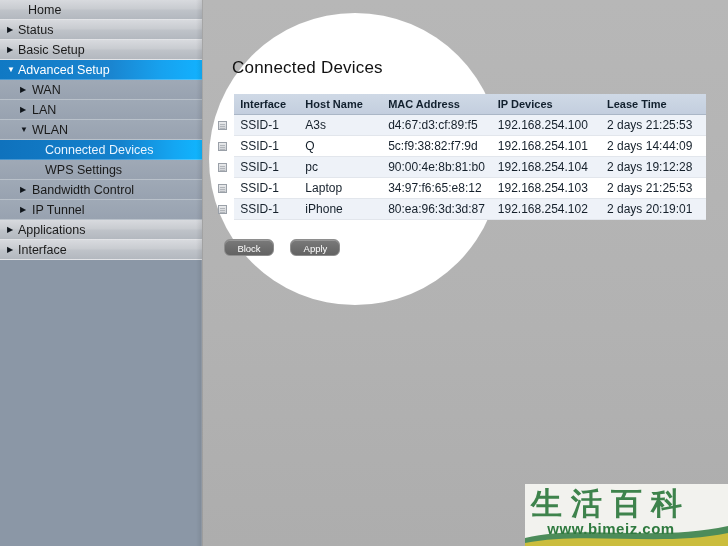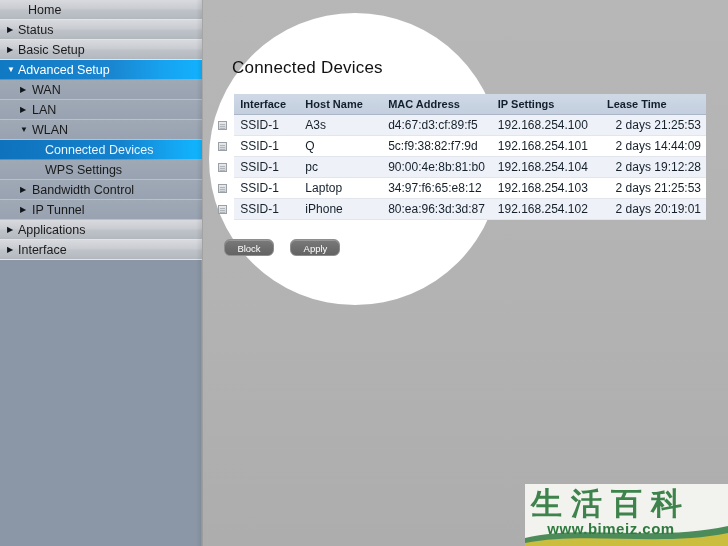--- a/index.html
+++ b/index.html
@@ -126,21 +126,21 @@
   #device-table th.chk, #device-table td.chk{
     width:18px;padding-left:2px;padding-right:2px;
     background:transparent !important;border-bottom:none;
   }
   #device-table th.chk{background:transparent !important;border-bottom:none;}
 
   .col-if{width:60px;}
   .col-host{width:82px;}
   .col-mac{width:100px;}
   .col-ip{width:104px;}
-  .col-lease{width:100px;text-align:right;}
+  .col-lease{width:100px;}
 
   .row-check{
     display:inline-block;width:9px;height:9px;
     border:1px solid #9aa0a8;
     background:linear-gradient(180deg,#e9eaec 0%,#cfd2d6 100%);
     position:relative;
     vertical-align:middle;
     box-sizing:border-box;
   }
   .row-check:after{
@@ -238,21 +238,21 @@
 
     <div id="panel-title">Connected Devices</div>
 
     <table id="device-table">
       <thead>
         <tr>
           <th class="chk"></th>
           <th class="col-if">Interface</th>
           <th class="col-host">Host Name</th>
           <th class="col-mac">MAC Address</th>
-          <th class="col-ip">IP Settings</th>
+          <th class="col-ip">IP Devices</th>
           <th class="col-lease">Lease Time</th>
         </tr>
       </thead>
       <tbody id="device-tbody">
           <tr class="odd">
             <td class="chk"><span class="row-check"></span></td>
             <td class="col-if">SSID-1</td>
             <td class="col-host">A3s</td>
             <td class="col-mac">d4:67:d3:cf:89:f5</td>
             <td class="col-ip">192.168.254.100</td>

